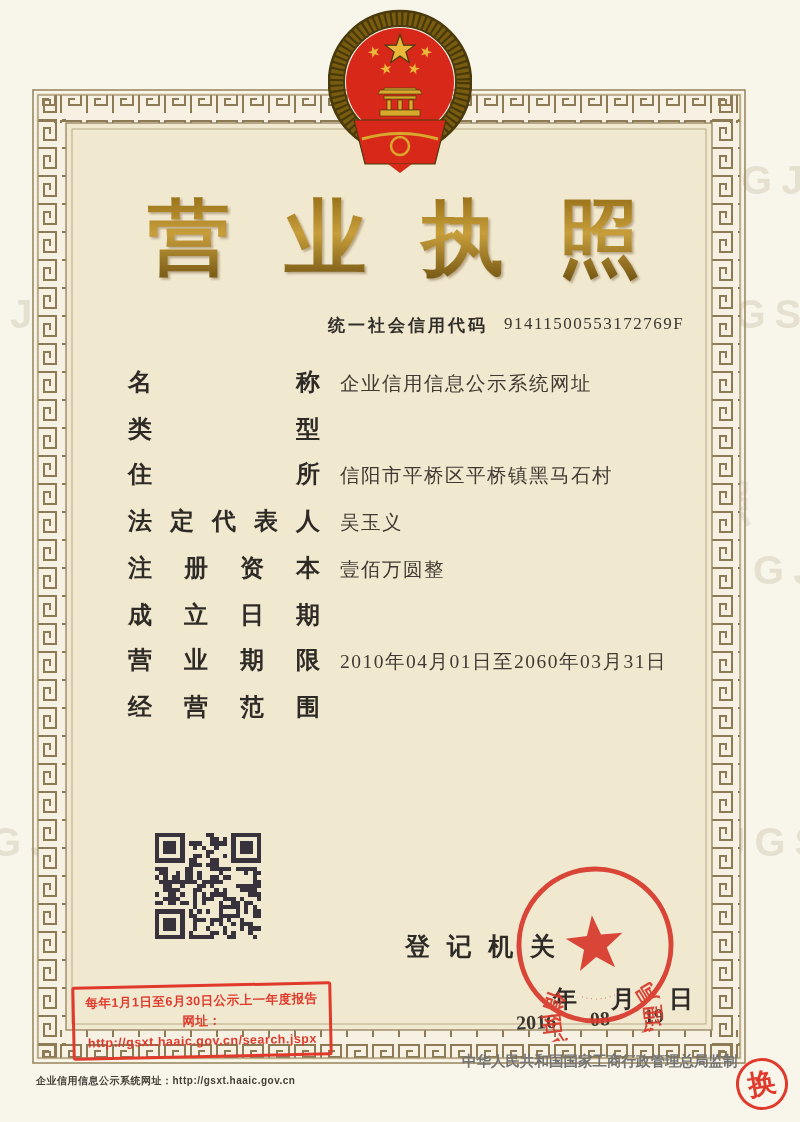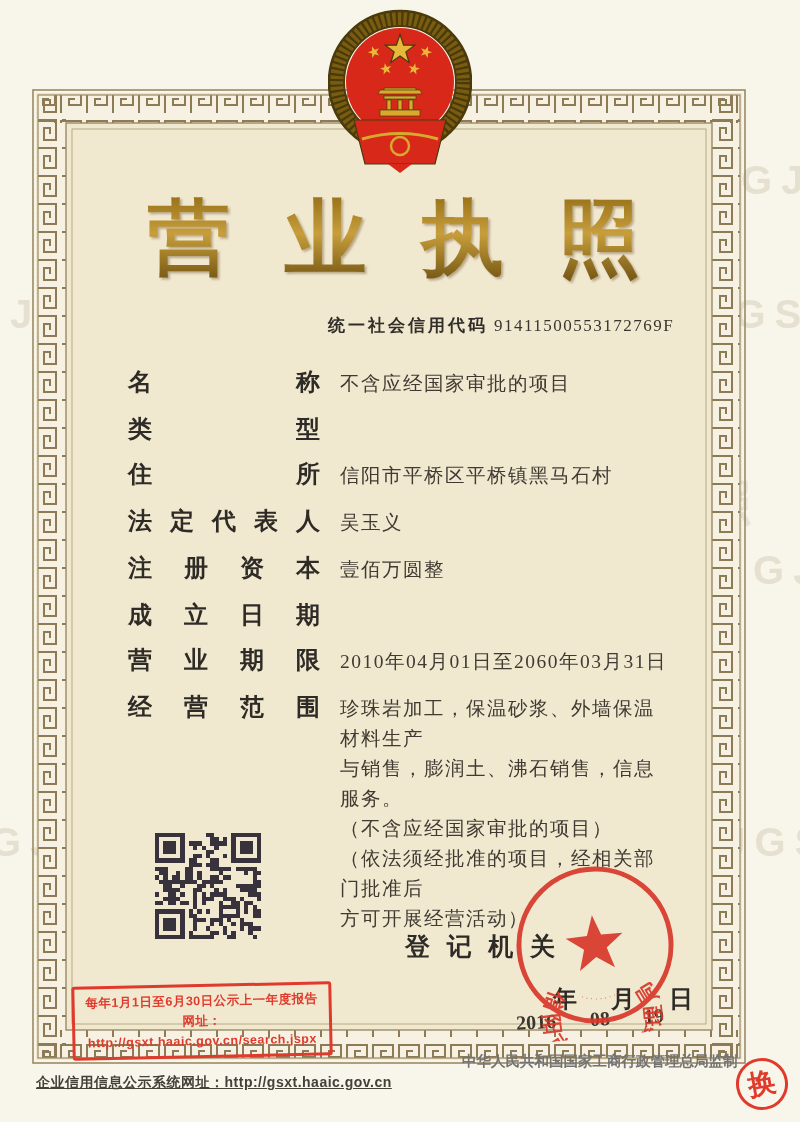--- a/index.html
+++ b/index.html
@@ -27,21 +27,21 @@
   .emblem{position:absolute;left:328px;top:6px;z-index:5;}
   
   .title{
     position:absolute;top:184px;left:0;width:800px;text-align:center;z-index:4;
     font-size:82px;font-weight:bold;letter-spacing:12px;word-spacing:8px;
     background:linear-gradient(180deg,#8a6410 0%,#c79e3a 45%,#5e430a 100%);
     -webkit-background-clip:text;background-clip:text;color:transparent;
     filter:drop-shadow(2px 2px 1px rgba(80,50,0,.35));
   }
   
-  .credit{position:absolute;left:328px;top:314px;z-index:4;display:flex;gap:6px;align-items:center;}
+  .credit{position:absolute;left:328px;top:314px;z-index:4;display:flex;gap:16px;align-items:flex-start;}
   .credit .lab{font-weight:bold;font-size:17px;letter-spacing:3px;color:#312e29;}
   .credit .val{font-size:17px;letter-spacing:1.5px;color:#3a362f;font-family:"Liberation Serif",serif;font-weight:normal;}
   
   .fields{position:absolute;left:128px;top:366px;width:540px;z-index:4;}
   .row{display:flex;align-items:flex-start;margin-bottom:14px;}
   .flabel{width:192px;flex-shrink:0;font-weight:bold;font-size:24px;color:#2e2b27;line-height:31px;}
   .spread{display:flex;justify-content:space-between;}
   .fvalue{margin-left:20px;font-size:19.5px;line-height:30px;letter-spacing:1.5px;
           color:#403a32;font-family:"Liberation Serif",serif;padding-top:3px;
           white-space:pre-line;max-width:410px;}
@@ -59,21 +59,21 @@
   .seal{position:absolute;left:503px;top:853px;z-index:6;transform:rotate(-6deg);opacity:.92;}
   
   .notice{
     position:absolute;left:72px;top:984px;width:244px;z-index:5;
     border:3px solid #e03a2c;border-radius:3px;padding:4px 5px;
     color:#e03a2c;font-size:12.5px;font-weight:bold;line-height:1.6;
     text-align:center;transform:rotate(-1.2deg);letter-spacing:.5px;
   }
   
   .footer-left{position:absolute;left:36px;top:1074px;z-index:4;
-    font-weight:bold;font-size:14px;color:#45403a;letter-spacing:.5px;text-decoration:underline;}
+    font-weight:bold;font-size:10px;color:#45403a;letter-spacing:.5px;}
   .footer-right{position:absolute;left:462px;top:1052px;z-index:4;
     font-weight:bold;font-size:14.5px;color:#737373;}
   .huan-stamp{
     position:absolute;left:736px;top:1058px;width:46px;height:46px;z-index:5;
     border:3px solid #e03a2c;border-radius:50%;
     display:flex;align-items:center;justify-content:center;
     color:#e03a2c;font-size:28px;font-weight:bold;transform:rotate(-10deg);
   }
 </style>
 </head>
@@ -156,21 +156,21 @@
     <span class="lab">统一社会信用代码</span>
     <span class="val">91411500553172769F</span>
   </div>
 
   <div class="fields">
     <div class="row">
       <div class="flabel spread">
           <span>名</span>
           <span>称</span>
         </div>
-      <div class="fvalue">不含应经国家审批的项目</div>
+      <div class="fvalue">企业信用信息公示系统网址</div>
     </div>
     <div class="row">
       <div class="flabel spread">
           <span>类</span>
           <span>型</span>
         </div>
     </div>
     <div class="row">
       <div class="flabel spread">
           <span>住</span>
@@ -214,25 +214,20 @@
         </div>
       <div class="fvalue">2010年04月01日至2060年03月31日</div>
     </div>
     <div class="row">
       <div class="flabel spread">
           <span>经</span>
           <span>营</span>
           <span>范</span>
           <span>围</span>
         </div>
-      <div class="fvalue">珍珠岩加工，保温砂浆、外墙保温材料生产
-与销售，膨润土、沸石销售，信息服务。
-（不含应经国家审批的项目）
-（依法须经批准的项目，经相关部门批准后
-方可开展经营活动）</div>
     </div>
   </div>
 
   <div class="qr" id="qr"><svg width="106" height="106" viewBox="0 0 25 25" shape-rendering="crispEdges">
         <rect x="12" y="0" width="1" height="1" fill="#38323c"></rect>
         <rect x="13" y="0" width="1" height="1" fill="#38323c"></rect>
         <rect x="13" y="1" width="1" height="1" fill="#38323c"></rect>
         <rect x="14" y="1" width="1" height="1" fill="#38323c"></rect>
         <rect x="16" y="1" width="1" height="1" fill="#38323c"></rect>
         <rect x="8" y="2" width="1" height="1" fill="#38323c"></rect>

